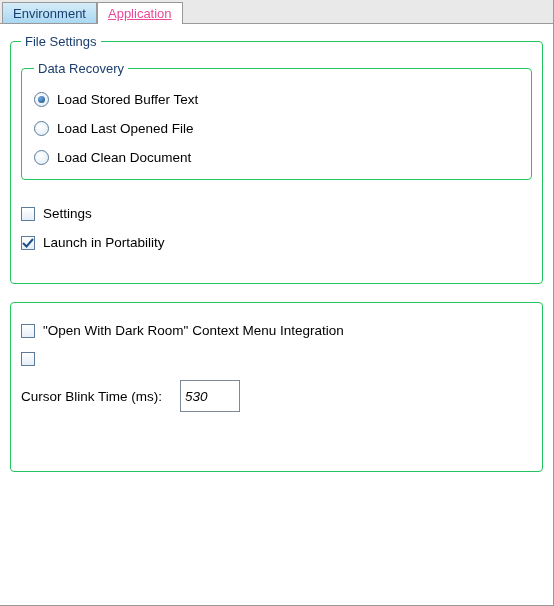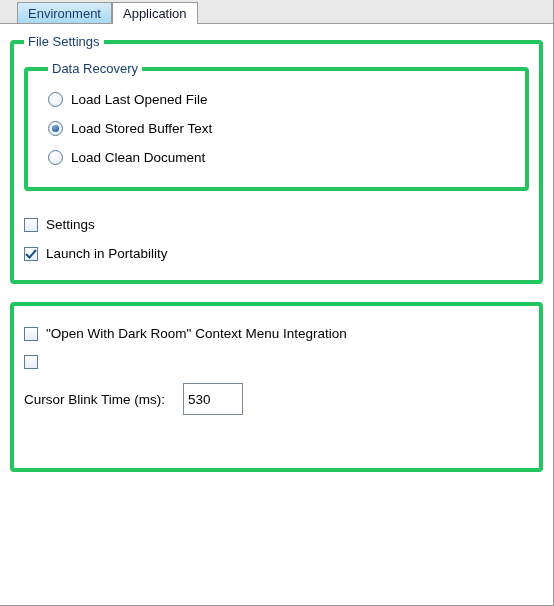--- a/index.html
+++ b/index.html
@@ -20,62 +20,63 @@
     position: relative;
     border-right: 1px solid #999;
     border-bottom: 1px solid #999;
   }
   .tabstrip {
     display: flex;
     align-items: flex-end;
     height: 24px;
     background: #e9e9e9;
     border-bottom: 1px solid #999;
-    padding-left: 17px;
+    padding-left: 2px;
   }
   .tab {
     padding: 3px 10px 3px 10px;
     border: 1px solid #999;
     border-bottom: none;
     margin-right: 0px;
     position: relative;
     font-size: 13px;
     cursor: default;
     user-select: none;
   }
   .tab.inactive {
     background: linear-gradient(#d6ecf8, #a9d8f3);
     color: #1a3e6e;
     top: 0;
     height: 21px;
   }
   .tab.active {
     background: #fff;
-    color: #0f172a;
+    color: #ec4899;
     top: 1px;
     height: 22px;
     z-index: 2;
+    text-decoration: underline;
   }
   .content {
     padding: 10px 10px 10px 10px;
   }
   fieldset {
-    border: 4px solid #22c55e;
+    border: 1px solid #22c55e;
     border-radius: 4px;
     padding: 8px 10px 12px 10px;
     margin: 0 0 18px 0;
   }
   fieldset legend {
     padding: 0 4px;
     color: #1a3e6e;
     font-size: 13px;
   }
   .inner-fieldset {
     margin: 4px 0 14px 0;
-    padding: 10px 12px 10px 20px;
+    padding: 10px 12px 10px 12px;
   }
   .radio-row, .check-row {
     display: flex;
     align-items: center;
     margin: 6px 0 14px 0;
   }
   .radio-row:last-child, .check-row:last-child { margin-bottom: 6px; }
   
   .radio {
     width: 15px; height: 15px;
@@ -119,20 +120,21 @@
     margin-top: 8px;
   }
   .field-row .label { margin-right: 18px; }
   input.textinput {
     border: 1px solid #7a8a99;
     padding: 15px 4px;
     width: 60px;
     height: 22px;
     font-size: 13.5px;
     font-family: inherit;
+    font-style: italic;
   }
   .spacer { height: 6px; }
   .fs-file { min-height: 250px; }
   .fs-adv { min-height: 170px; }
 </style>
 </head>
 <body>
 
 <div class="window">
 
@@ -147,28 +149,28 @@
 
   <div class="content">
 
     <fieldset class="fs-file">
       <legend>File Settings</legend>
 
       <fieldset class="inner-fieldset">
         <legend>Data Recovery</legend>
 
         <div class="radio-row">
+          <span class="radio checked"></span>
+          <span class="label">Load Stored Buffer Text</span>
+        </div>
+        <div class="radio-row">
           <span class="radio"></span>
           <span class="label">Load Last Opened File</span>
         </div>
-        <div class="radio-row">
-          <span class="radio checked"></span>
-          <span class="label">Load Stored Buffer Text</span>
-        </div>
-        <div class="radio-row" style="margin-bottom:12px;">
+        <div class="radio-row" style="margin-bottom:4px;">
           <span class="radio"></span>
           <span class="label">Load Clean Document</span>
         </div>
       </fieldset>
 
       <div class="spacer"></div>
 
       <div class="check-row">
         <span class="checkbox">
           

